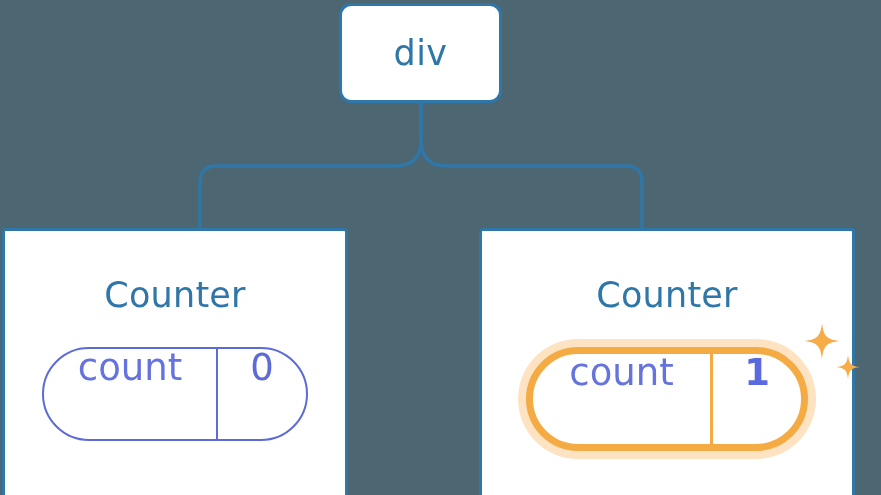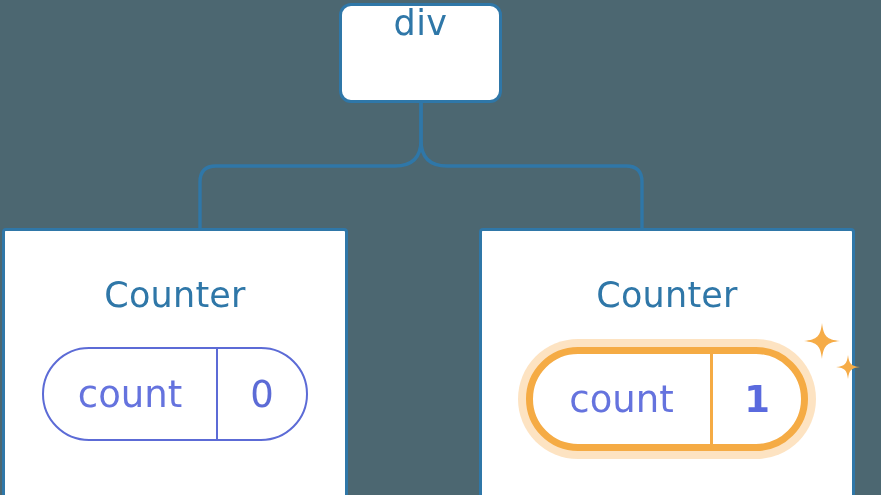--- a/index.html
+++ b/index.html
@@ -40,21 +40,21 @@
   }
 
   
   #root-node {
     left: 339px;
     top: 3px;
     width: 163px;
     height: 100px;
     border-radius: 12px;
     display: flex;
-    align-items: flex-start;
+    align-items: center;
     justify-content: center;
   }
   .root-label {
     font-size: 35px;
     color: #2f77a8;
     letter-spacing: 0.5px;
     line-height: 1;
   }
 
   
@@ -117,21 +117,21 @@
   .pill-highlight {
     border: 7px solid #f5ab44;
     border-radius: 999px;
     height: 104px;
     width: 282px;
     box-shadow: 0 0 0 8px rgba(250, 189, 110, 0.42);
   }
 
   .pill-key, .pill-val {
     display: flex;
-    align-items: center;
+    align-items: flex-start;
     justify-content: center;
     box-sizing: border-box;
   }
 
   .pill-plain .pill-key {
     width: 174px;
     border-right: 2px solid #5c6bd6;
   }
   .pill-plain .pill-val {
     flex: 1;

